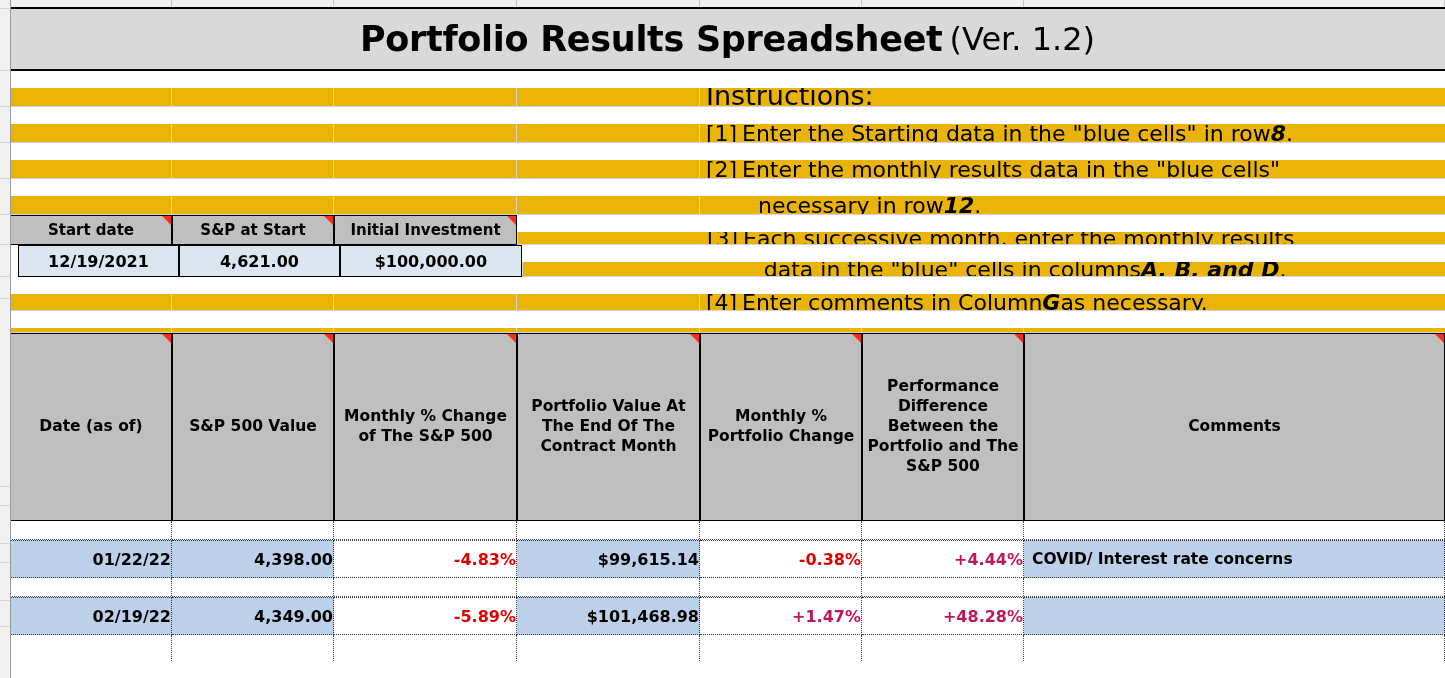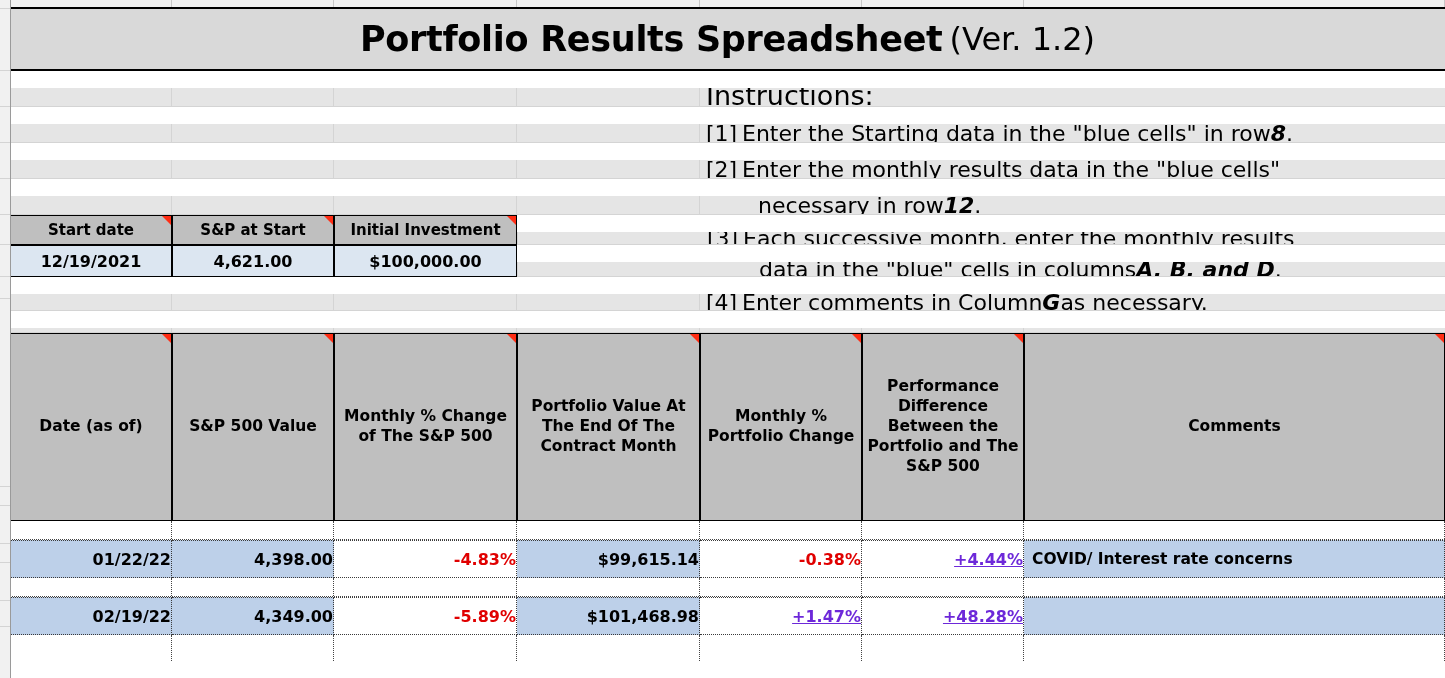--- a/index.html
+++ b/index.html
@@ -77,37 +77,37 @@
   .instr-line{
     justify-content:flex-start;padding-left:6px;
     font-size:22px;font-family:"DejaVu Sans", sans-serif;
   }
   .instr-num{display:inline-block;width:36px;flex:none;}
   .instr-indent{display:inline-block;width:52px;flex:none;}
   .bi{font-weight:bold;font-style:italic;}
 
   
   .starthdr-row{height:30px;}
-  .startval-row{height:32px;}
+  .startval-row{height:32px;padding-left:8px;}
   .sd-a{width:162px;}
   .sd-b{width:162px;}
   .sd-c{width:183px;}
   .sd-rest{width:928px;}
 
   .hdr-gray{
     background:#bfbfbf;font-weight:bold;font-size:15px;
     border:1px solid #000;
     font-family:"DejaVu Sans", sans-serif;
   }
   .blue-light{
     background:#dce6f1;font-weight:bold;font-size:16px;
     border:1px solid #000;
     font-family:"DejaVu Sans", sans-serif;
   }
-  .plain{background:#e5e5e5;margin-top:17px;}
+  .plain{background:#eab308;margin-top:17px;}
   .tri{
     position:absolute;top:0;right:0;width:0;height:0;
     border-top:9px solid #ff2d14;border-left:9px solid transparent;
   }
 
   
   .spacer-row{height:22px;border-bottom:1px solid #d4d4d4;}
   .sp-a{width:162px;border-right:1px solid #d4d4d4;}
   .sp-b{width:162px;border-right:1px solid #d4d4d4;}
   .sp-c{width:183px;border-right:1px solid #d4d4d4;}
@@ -143,21 +143,21 @@
     border-right:1px dotted #3a3a3a;
     display:flex;align-items:center;justify-content:flex-end;
     font-weight:bold;font-size:16px;
     font-family:"DejaVu Sans", sans-serif;
     overflow:hidden;white-space:nowrap;
   }
   .dc.first{border-left:1px dotted #3a3a3a;}
   .bg-blue{background:#bdd0e9;}
   .bg-white{background:#ffffff;}
   .neg{color:#e00000;}
-  .pos{color:#6d28d9;text-decoration:underline;}
+  .pos{color:#be185d;}
   .cmt{justify-content:flex-start;padding-left:8px;font-size:15.5px;}
 
   .tail-row{height:26px;}
   .tail-row .gc{border-right:1px dotted #444;box-sizing:border-box;background:#fff;}
 </style>
 </head>
 <body>
 
 <div class="sheet">
 

